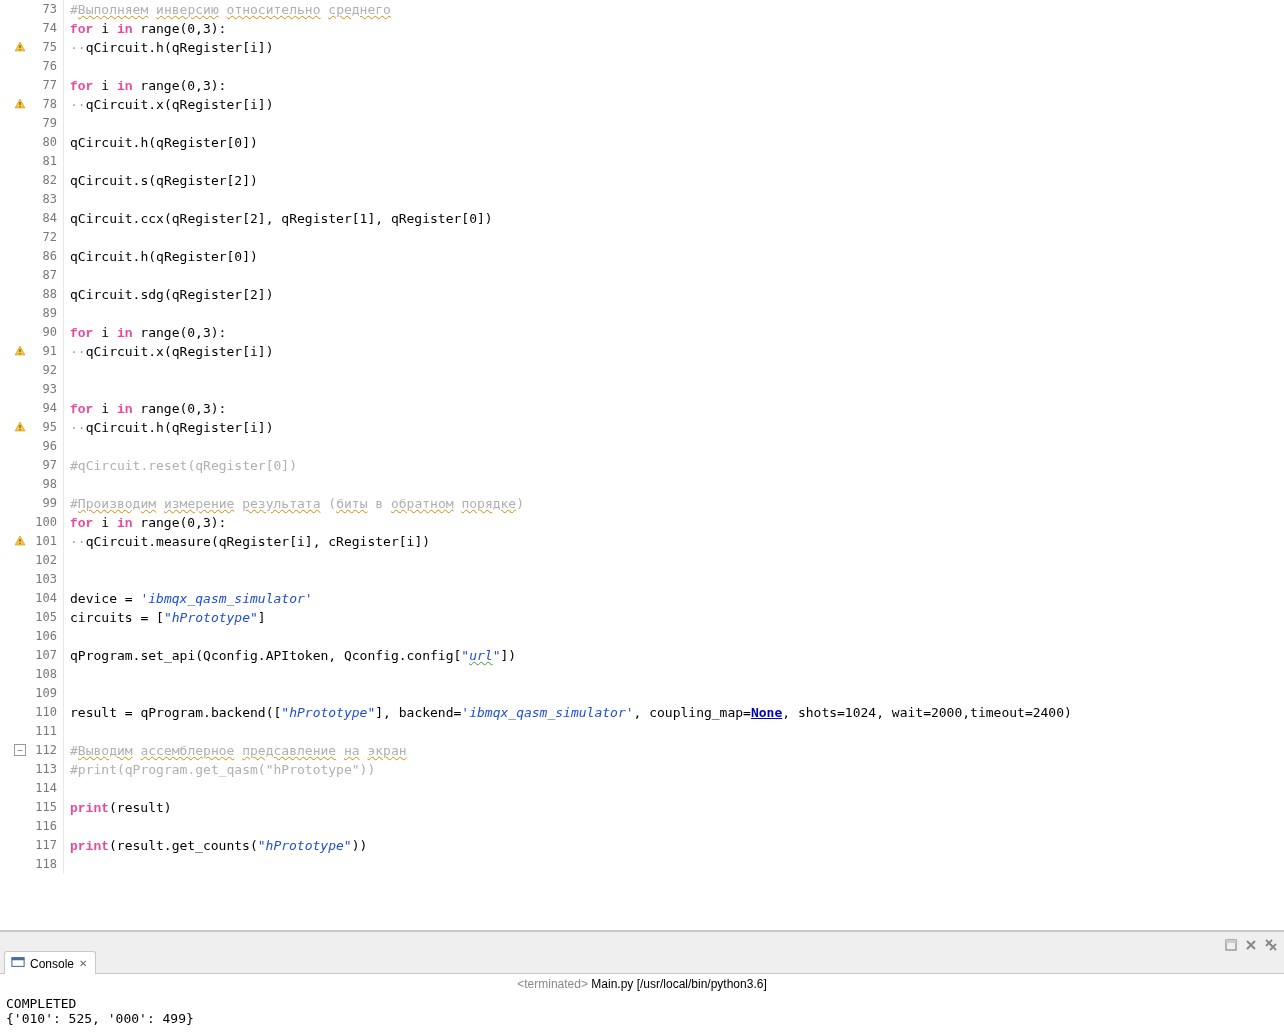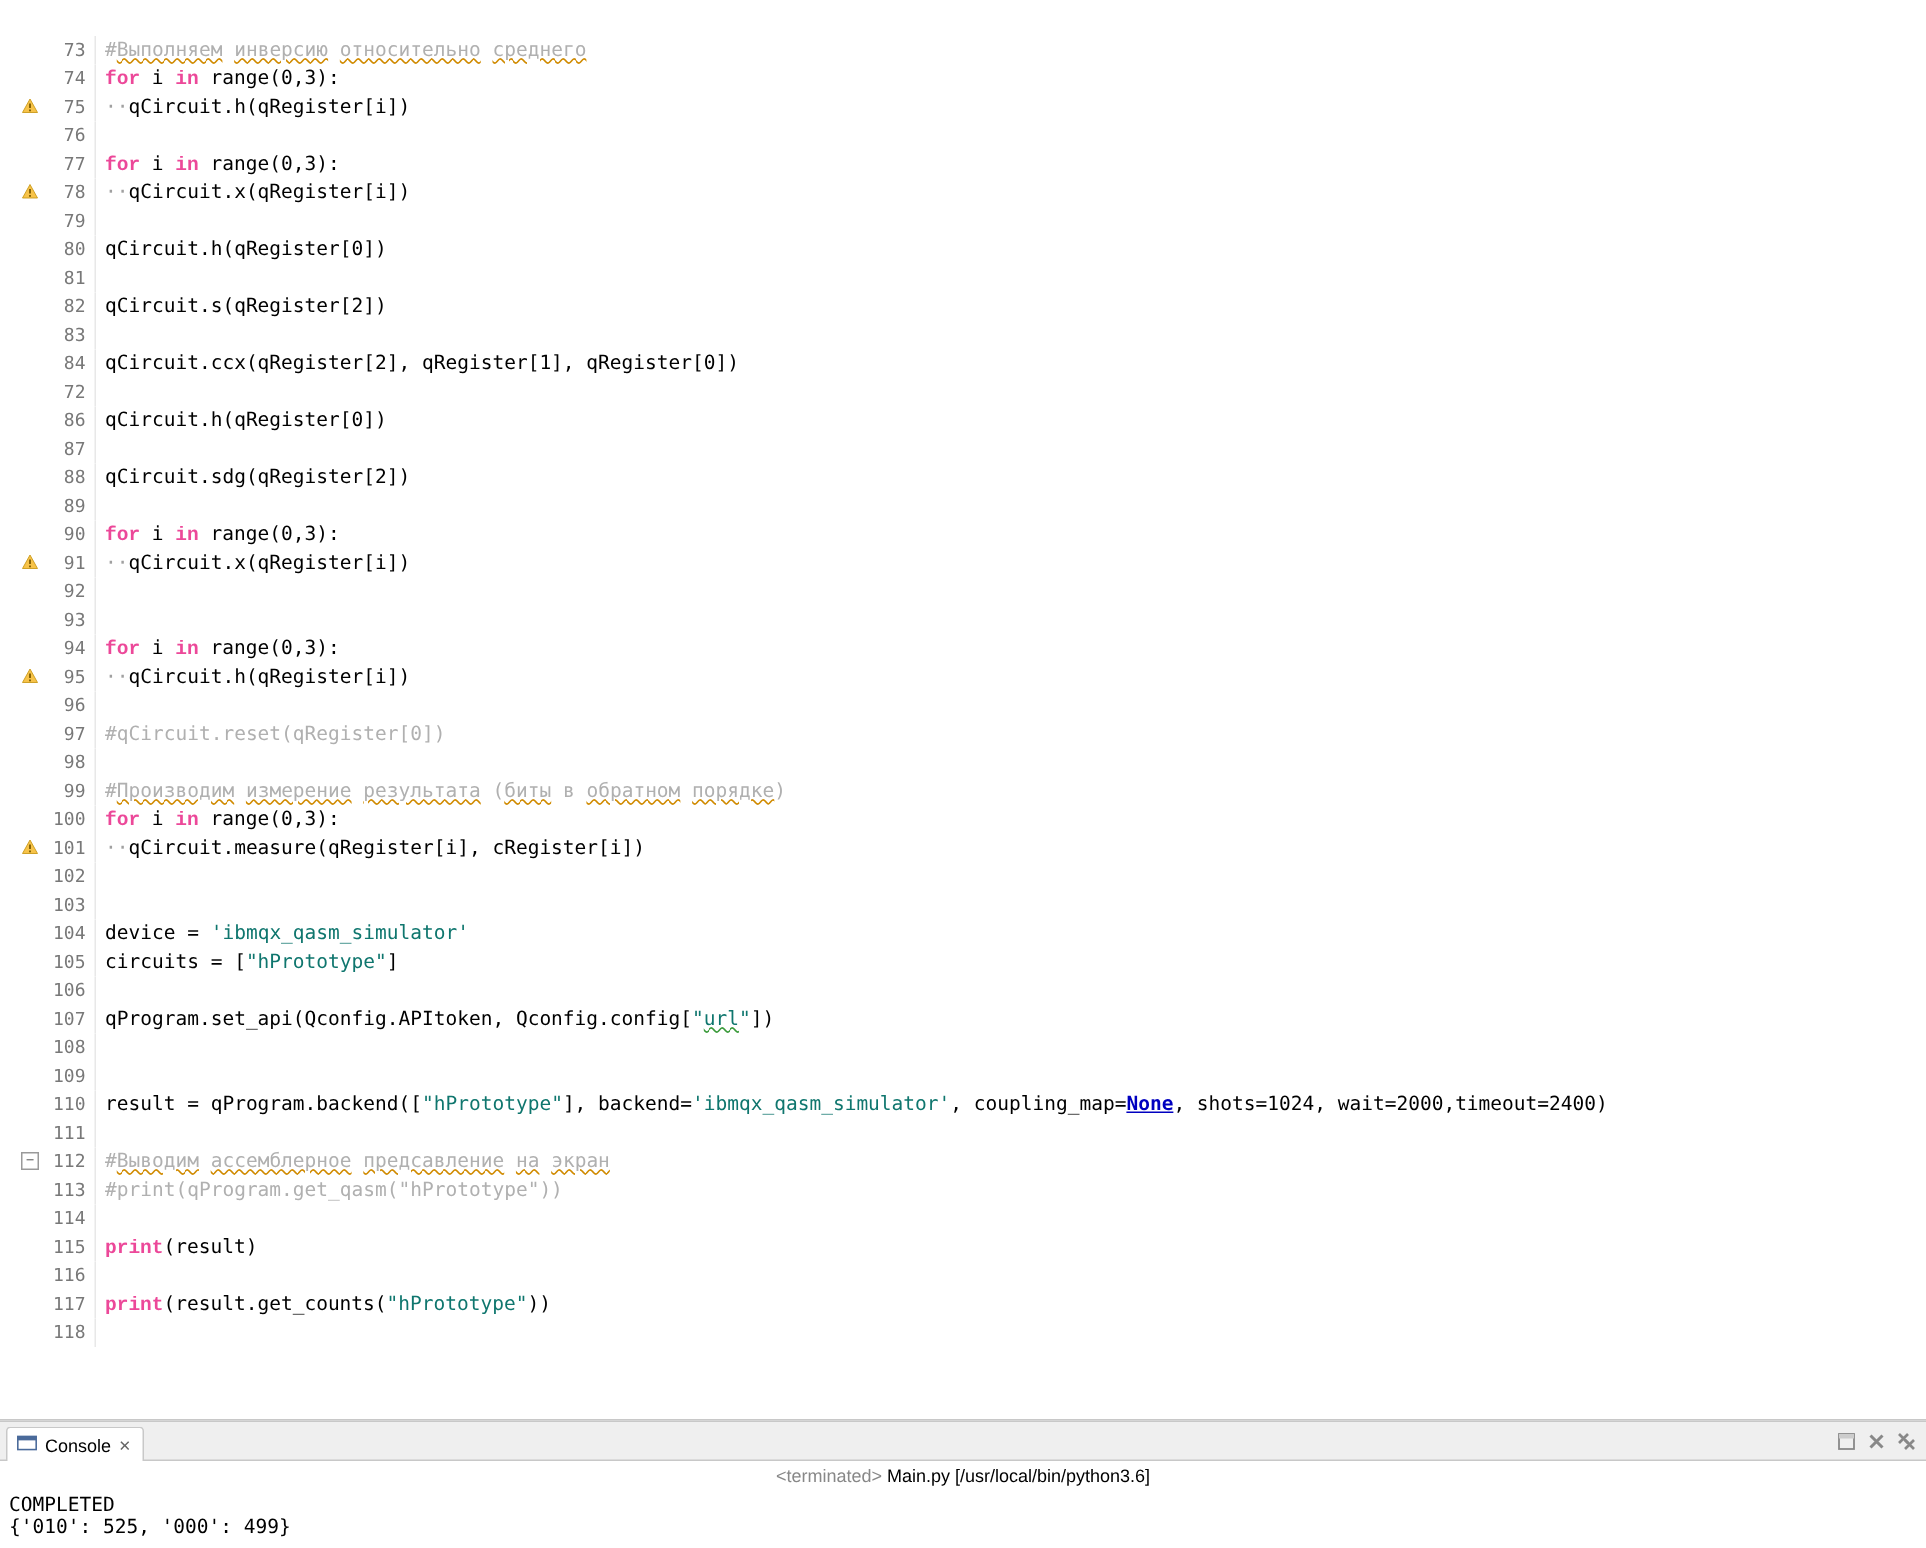--- a/index.html
+++ b/index.html
@@ -12,21 +12,20 @@
     height:1032px;
     display:flex;
     flex-direction:column;
     overflow:hidden;
   }
   .editor {
     flex:1 1 auto;
     overflow:hidden;
     border-bottom:1px solid #c8c8c8;
     background:#fff;
-    margin-top:24px;
   }
   .code-line {
     display:flex;
     align-items:flex-start;
     height:19px;
     line-height:19px;
     white-space:pre;
   }
   .gutter {
     flex:0 0 64px;
@@ -57,39 +56,39 @@
     font-size:9px;
     line-height:10px;
     text-align:center;
     color:#6a6a6a;
   }
   .code {
     padding-left:6px;
     color:#000;
   }
   .kw { color:#ec4899; font-weight:bold;font-family:Liberation Mono, monospace; }
-  .str { color:#0f766e; }
+  .str { color:#1d4ed8; font-style:italic; }
   .comment { color:#b0b0b0; }
   .spellcheck {
     text-decoration: underline;
     text-decoration-style: wavy;
     text-decoration-color: #d08a00;
     text-decoration-thickness:1px;
   }
   .spell-green {
     text-decoration: underline;
     text-decoration-style: wavy;
     text-decoration-color: #3a9a3a;
     text-decoration-thickness:1px;
   }
   .dot { color:#a0a0a0; }
   .builtin { color:#0000c0; font-weight:bold;text-decoration:underline;}
 
   .panel-tabs {
-    height:26px;
+    height:42px;
     background:#efefef;
     border-bottom:1px solid #c8c8c8;
     display:flex;
     align-items:flex-end;
     padding-left:4px;
     position:relative;
   }
   .tab {
     background:#ffffff;
     border:1px solid #c8c8c8;

